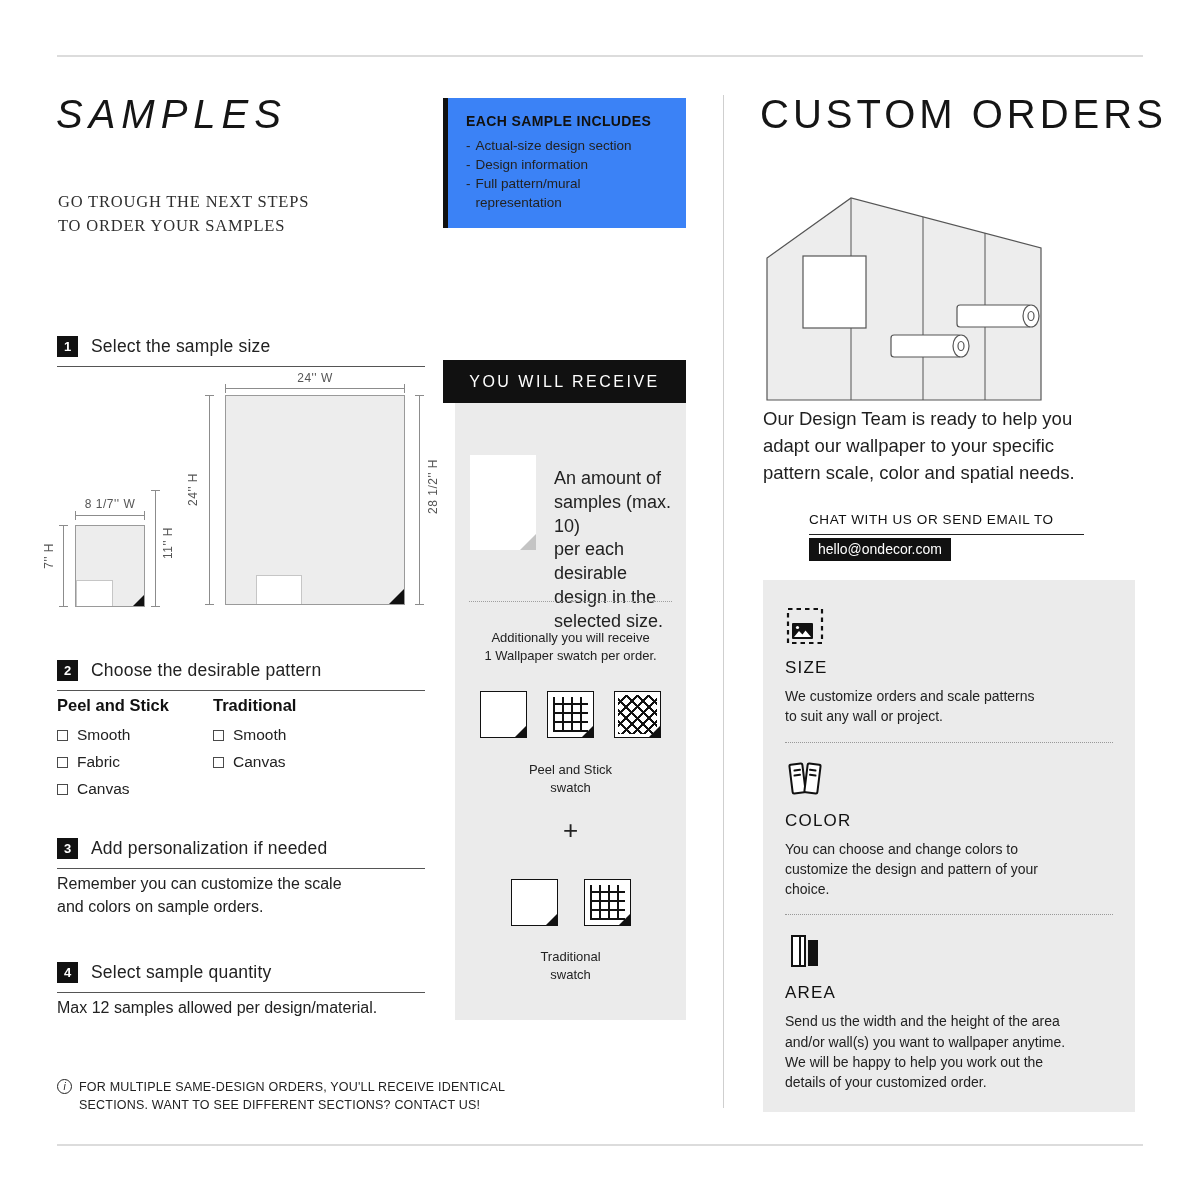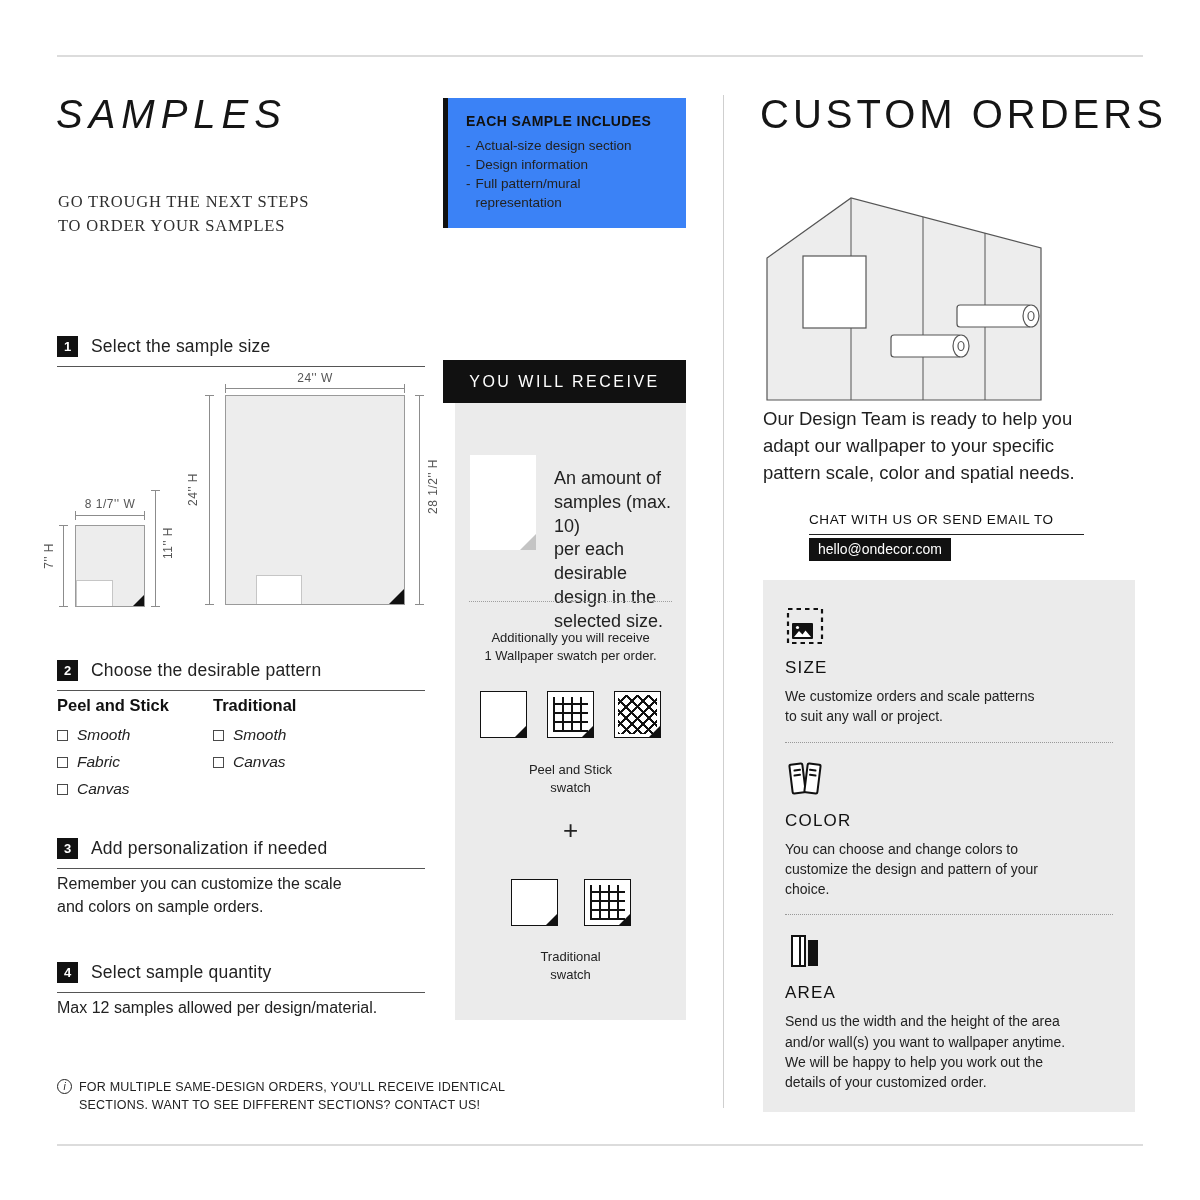--- a/index.html
+++ b/index.html
@@ -34,21 +34,21 @@
   .dimh::before { left:0; } .dimh::after { right:0; }
   .dimv { position:absolute; width:1px; background:#8c8c8c; }
   .dimv::before,.dimv::after { content:""; position:absolute; left:-4px; height:1px; width:9px; background:#8c8c8c; }
   .dimv::before { top:0; } .dimv::after { bottom:0; }
   .dimlabel { position:absolute; font-size:12px; color:#555; letter-spacing:0.5px; text-align:center; }
   .dimlabel-v { position:absolute; font-size:12px; color:#555; letter-spacing:0.5px;
                 writing-mode:vertical-rl; transform:rotate(180deg); white-space:nowrap; }
 
   .mat-col { position:absolute; top:696px; }
   .mat-title { font-weight:bold; font-size:16.5px; color:#111; margin-bottom:11px; }
-  .mat-opt { display:flex; align-items:center; margin:9px 0; font-size:15.5px; color:#222; cursor:default;font-style:italic; }
+  .mat-opt { display:flex; align-items:center; margin:9px 0; font-size:15.5px; color:#222; cursor:default; }
   .cb { display:inline-block; width:11px; height:11px; border:1.5px solid #4a4a4a; margin-right:9px; flex:0 0 11px; }
 
   .note { position:absolute; left:57px; font-size:16px; line-height:1.42; color:#222; }
 
   .footnote { position:absolute; left:57px; top:1078px; width:500px; display:flex; gap:7px; }
   .info-circle { width:15px; height:15px; border:1.2px solid #222; border-radius:50%; font-size:10px;
                  font-style:italic; display:flex; align-items:center; justify-content:center;
                  flex:0 0 15px; margin-top:1px; color:#222; }
   .footnote-text { font-size:12.5px; letter-spacing:0.2px; line-height:1.45; color:#222; }
 

